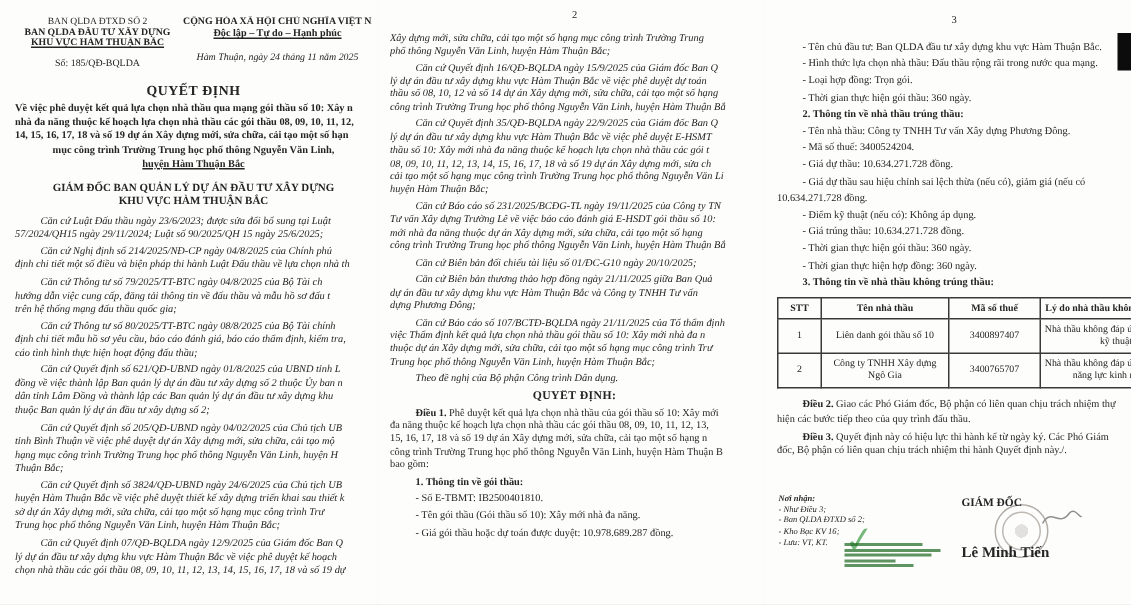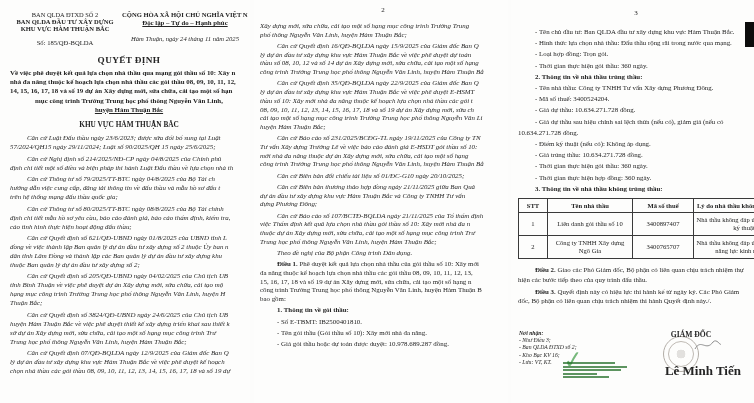--- a/index.html
+++ b/index.html
@@ -53,24 +53,24 @@
       padding:2.5px 2px;line-height:8.4px;overflow:hidden;}
   #p3-table th{font-weight:bold;}
   #p3-table .c0{width:24px;}.c1{width:80px;}.c2{width:56px;}.c3{width:96px;}
   #p3-bottom{margin-top:6px;}
   #p3-bottom .ln{line-height:9.6px;}
   #p3-bottom .para{margin-top:2.6px;}
 
   
   .noi-nhan{position:absolute;left:8px;top:330px;font-size:5.7px;font-style:italic;line-height:7.2px;}
   .noi-nhan .lbl{font-weight:bold;}
-  .sig-title{position:absolute;left:130px;top:330px;width:100px;text-align:center;
+  .sig-title{position:absolute;left:130px;top:330px;width:100px;
       font-weight:bold;font-size:7.6px;z-index:2;}
-  .sig-name{position:absolute;left:130px;top:363px;width:100px;text-align:right;
-      font-weight:bold;font-size:13px;z-index:2;}
+  .sig-name{position:absolute;left:130px;top:363px;width:100px;text-align:left;
+      font-weight:bold;font-size:10px;z-index:2;}
   .stamp{position:absolute;left:152px;top:336px;width:34px;height:34px;border:1.3px solid #a59f98;
       border-radius:50%;opacity:.85;z-index:1;
       background:radial-gradient(circle at 50% 50%, rgba(145,140,134,.30) 0 18%, rgba(255,255,255,0) 19%);}
   .stamp::after{content:"";position:absolute;left:4px;top:4px;width:24px;height:24px;
       border:.9px solid #b3ada6;border-radius:50%;}
   .sig-squiggle{position:absolute;left:182px;top:336px;z-index:1;}
   .dsig{position:absolute;left:52px;top:362px;width:78px;z-index:1;}
   .dsig .check{position:absolute;left:0px;top:-16px;color:#55a85b;font-size:24px;
       font-family:"DejaVu Sans",sans-serif;opacity:.8;transform:rotate(-6deg);}
   .dsig .bar{height:2px;background:#1e6b24;opacity:.72;margin-bottom:1.6px;}
@@ -100,20 +100,21 @@
     </div>
     <div class="doc-title">QUYẾT ĐỊNH</div>
     <div id="p1-subtitle">
         <div class="ln">Về việc phê duyệt kết quả lựa chọn nhà thầu qua mạng gói thầu số 10: Xây n</div>
         <div class="ln">nhà đa năng thuộc kế hoạch lựa chọn nhà thầu các gói thầu 08, 09, 10, 11, 12,</div>
         <div class="ln">14, 15, 16, 17, 18 và số 19 dự án Xây dựng mới, sửa chữa, cải tạo một số hạn</div>
         <div class="ln">mục công trình Trường Trung học phổ thông Nguyễn Văn Linh,</div>
         <div class="ln">huyện Hàm Thuận Bắc</div>
       </div>
     <div id="p1-authority">
+        <div class="ln">GIÁM ĐỐC BAN QUẢN LÝ DỰ ÁN ĐẦU TƯ XÂY DỰNG</div>
         <div class="ln">KHU VỰC HÀM THUẬN BẮC</div>
       </div>
     <div id="p1-body">
         <div class="para f-it">
           <div class="ln ind">Căn cứ Luật Đấu thầu ngày 23/6/2023; được sửa đổi bổ sung tại Luật</div>
           <div class="ln">57/2024/QH15 ngày 29/11/2024; Luật số 90/2025/QH 15 ngày 25/6/2025;</div>
         </div>
         <div class="para f-it">
           <div class="ln ind">Căn cứ Nghị định số 214/2025/NĐ-CP ngày 04/8/2025 của Chính phủ</div>
           <div class="ln">định chi tiết một số điều và biện pháp thi hành Luật Đấu thầu về lựa chọn nhà th</div>
@@ -190,20 +191,23 @@
           <div class="ln">dựng Phương Đông;</div>
         </div>
         <div class="para f-it">
           <div class="ln ind">Căn cứ Báo cáo số 107/BCTĐ-BQLDA ngày 21/11/2025 của Tổ thẩm định</div>
           <div class="ln">việc Thẩm định kết quả lựa chọn nhà thầu gói thầu số 10: Xây mới nhà đa n</div>
           <div class="ln">thuộc dự án Xây dựng mới, sửa chữa, cải tạo một số hạng mục công trình Trư</div>
           <div class="ln">Trung học phổ thông Nguyễn Văn Linh, huyện Hàm Thuận Bắc;</div>
         </div>
         <div class="para f-it">
           <div class="ln ind">Theo đề nghị của Bộ phận Công trình Dân dụng.</div>
+        </div>
+        <div class="para f-hd">
+          <div class="ln">QUYẾT ĐỊNH:</div>
         </div>
         <div class="para">
           <div class="ln ind"><b>Điều 1.</b> Phê duyệt kết quả lựa chọn nhà thầu của gói thầu số 10: Xây mới</div>
           <div class="ln">đa năng thuộc kế hoạch lựa chọn nhà thầu các gói thầu 08, 09, 10, 11, 12, 13,</div>
           <div class="ln">15, 16, 17, 18 và số 19 dự án Xây dựng mới, sửa chữa, cải tạo một số hạng n</div>
           <div class="ln">công trình Trường Trung học phổ thông Nguyễn Văn Linh, huyện Hàm Thuận B</div>
           <div class="ln">bao gồm:</div>
         </div>
         <div class="para f-b">
           <div class="ln ind">1. Thông tin về gói thầu:</div>

